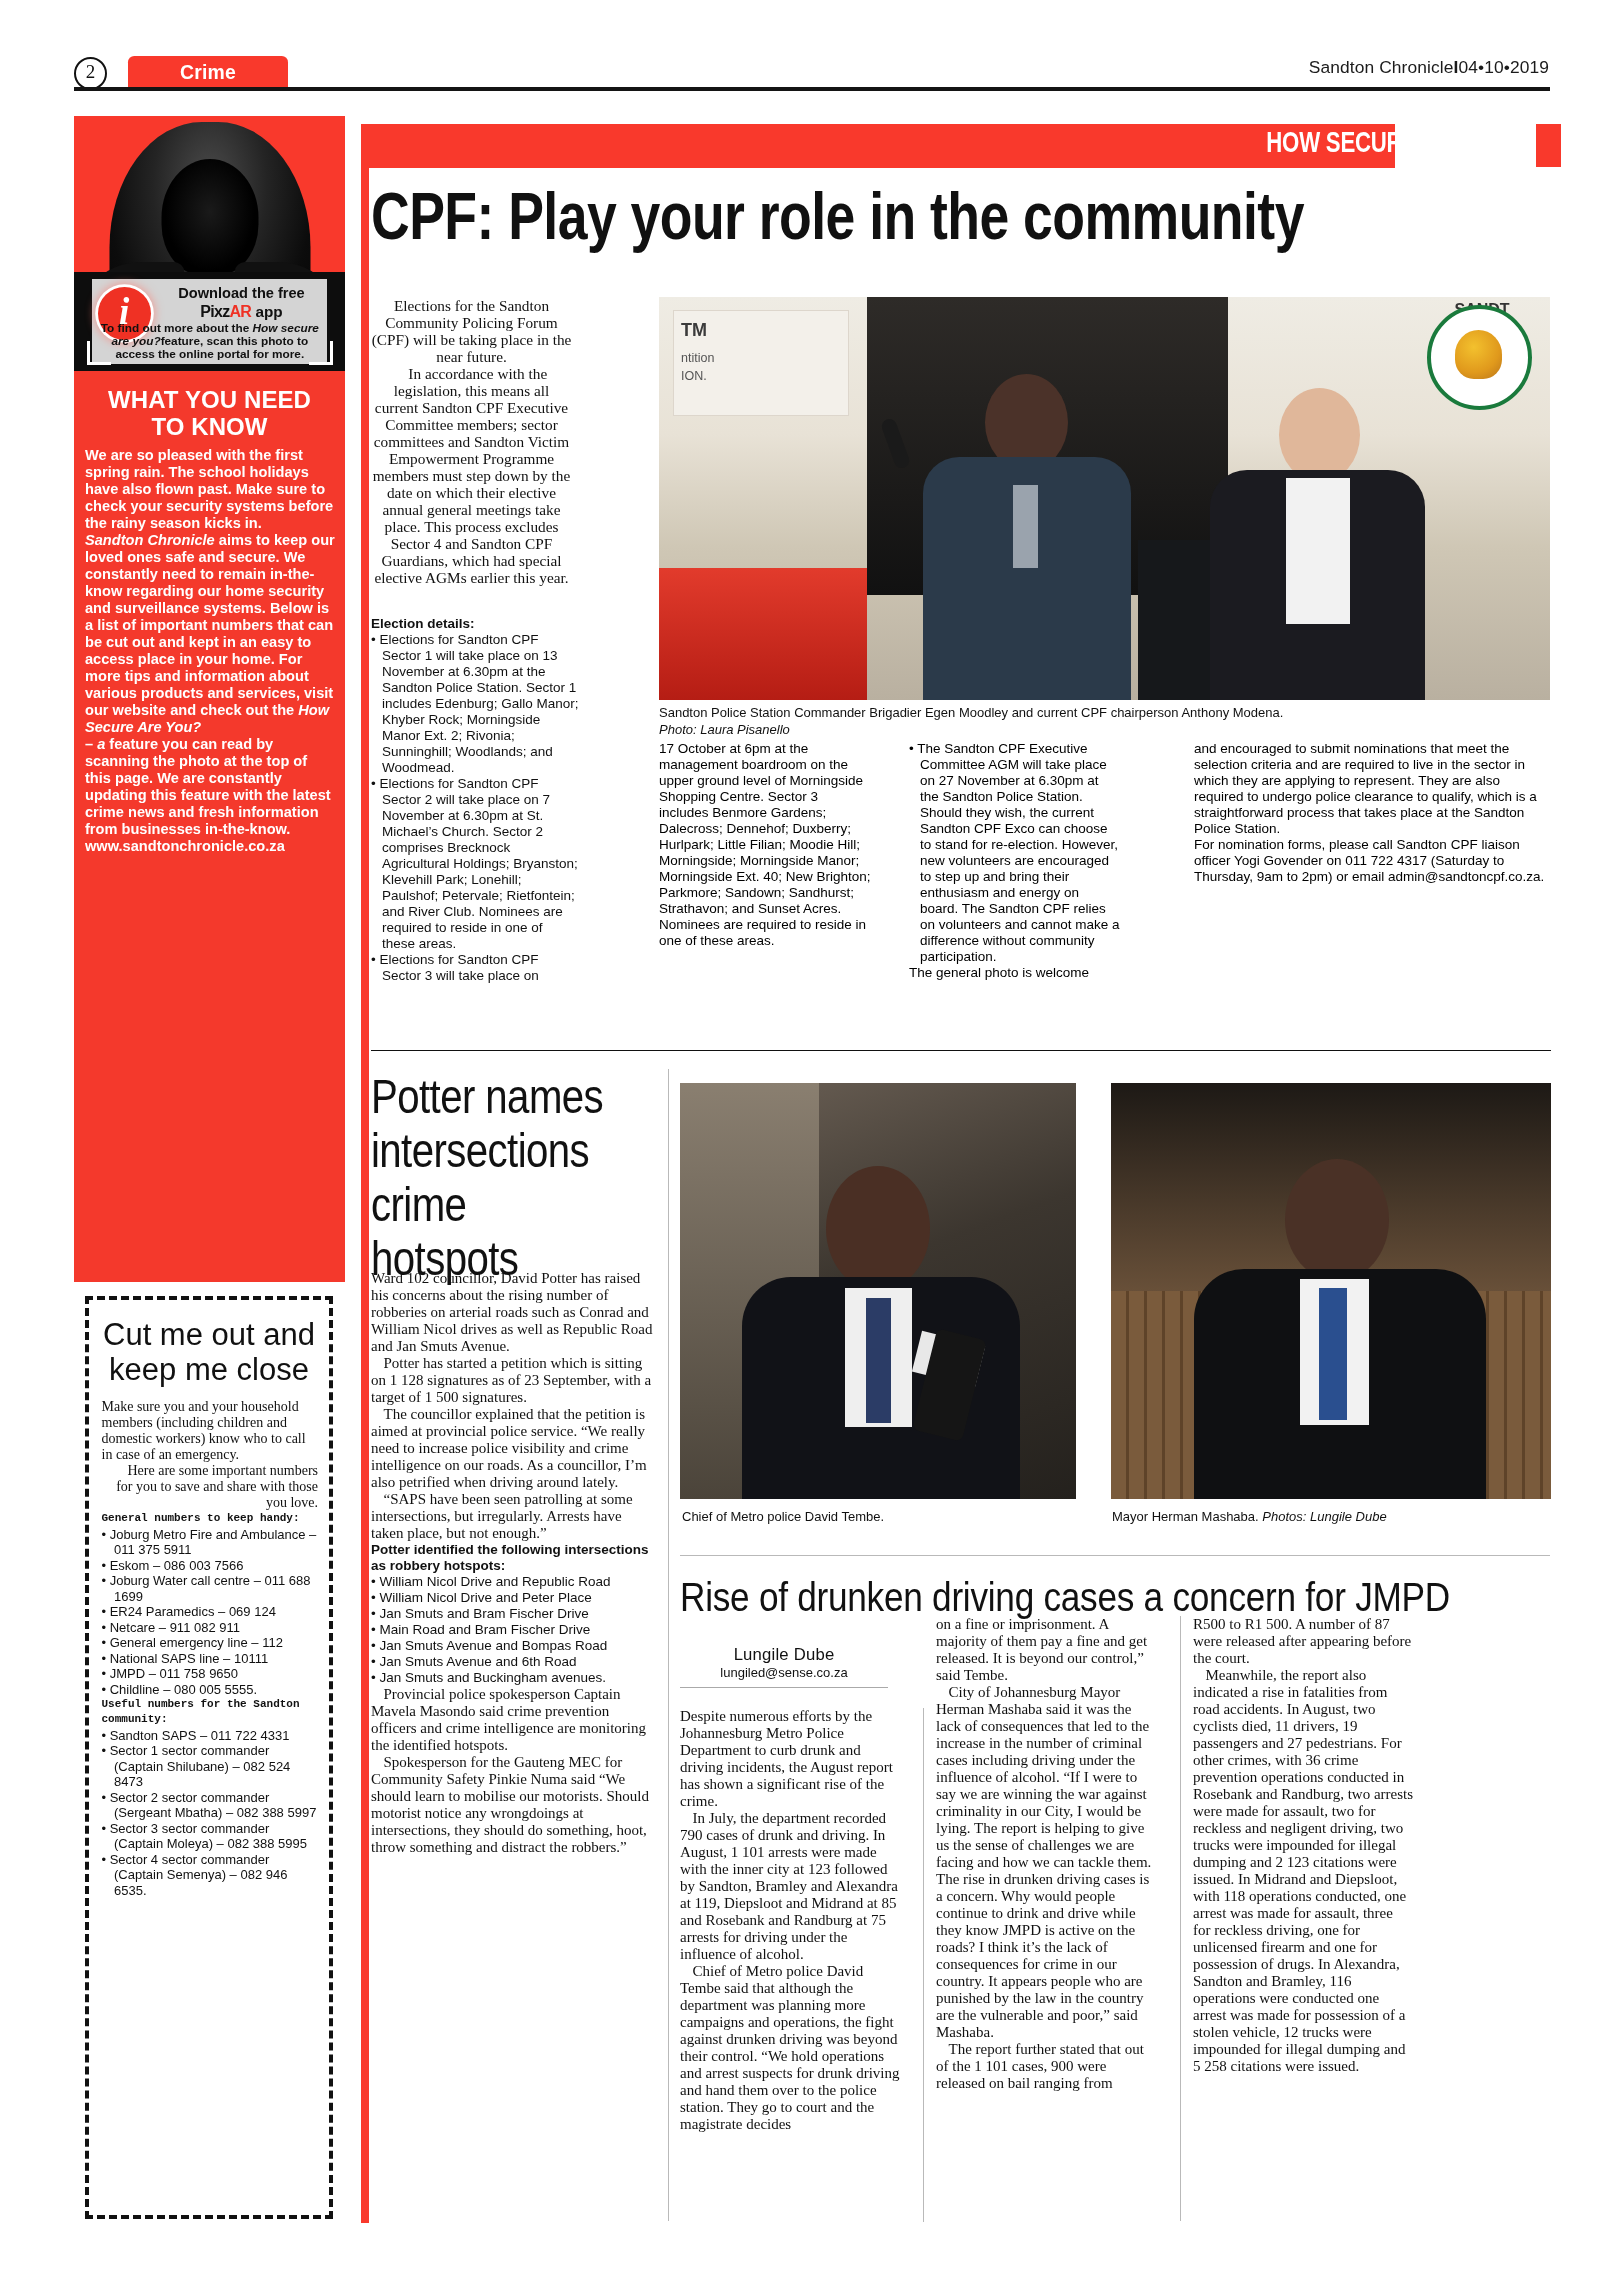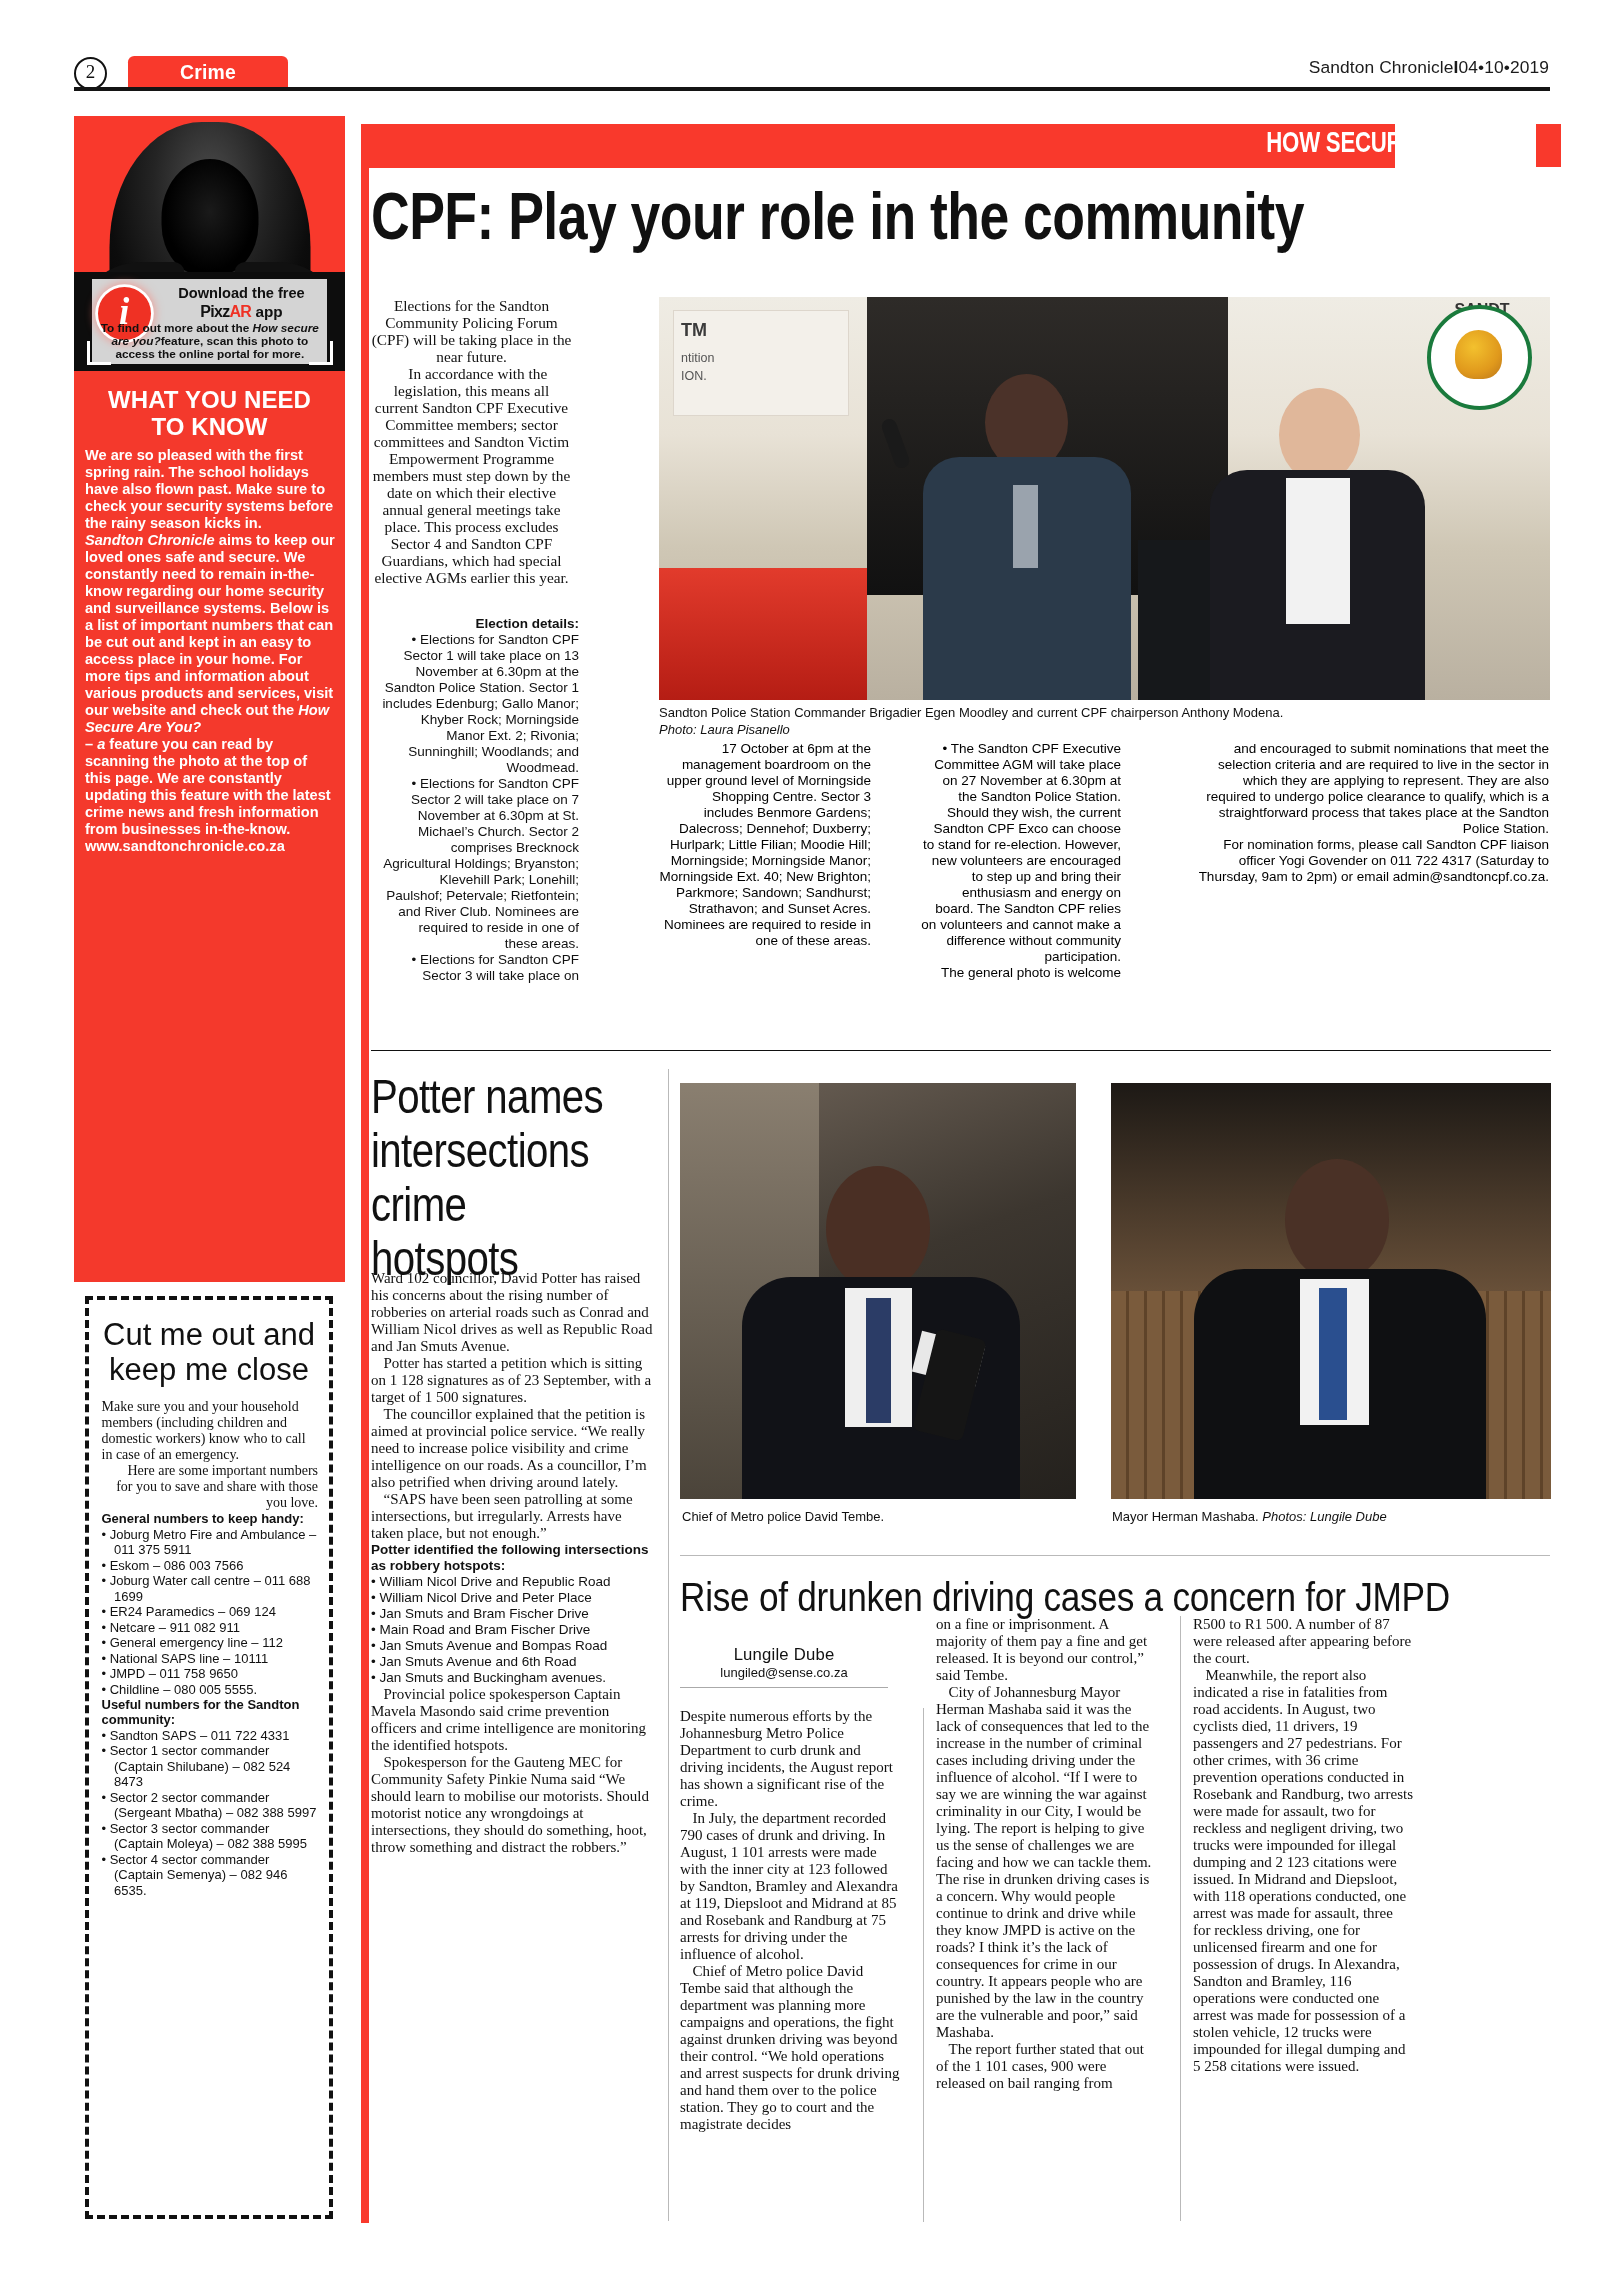--- a/index.html
+++ b/index.html
@@ -45,41 +45,41 @@
   .wyn-b{padding:4.2px 9.7px 0 11px;font-size:14.6px;line-height:17px;font-weight:bold;}
   .wyn-b i{font-style:italic;}
 
   .cut{position:absolute;left:11px;top:1180px;width:248px;height:923px;background:#fff;
        border:4.9px dashed #111;box-sizing:border-box;}
   .cut-h{padding:16.7px 14px 5.6px;text-align:center;font-size:31px;line-height:35px;color:#111;font-weight:400;
          font-family:"Liberation Sans",sans-serif;}
   .cut-b{padding:7px 11px 0 12.5px;font-size:14px;line-height:16px;font-family:"Liberation Serif",serif;color:#111;}
   .cut-b p{margin:0;}
   .cut-b .ind{text-indent:14px;text-align:right;}
-  .sansbold{font-family:Liberation Sans, sans-serif;font-weight:bold;font-size:13px;line-height:15.3px;}
+  .sansbold{font-family:Liberation Mono, monospace;font-weight:bold;font-size:11px;line-height:15.3px;}
   .numlist{font-family:"Liberation Sans",sans-serif;font-size:13px;line-height:15.5px;margin:0;padding:0;list-style:none;}
   .numlist li{padding-left:12.5px;text-indent:-12.5px;}
 
   
   .featbar{position:absolute;left:361px;top:124px;width:1034px;height:44px;background:#f9392c;}
   .featbar-tab{position:absolute;left:1536px;top:124px;width:25px;height:43px;background:#f9392c;}
   .featbar-txt{position:absolute;right:89px;top:125px;font-size:30px;font-weight:bold;color:#fff;letter-spacing:-0.3px;
                transform:scaleX(.74);transform-origin:right center;white-space:nowrap;}
   .leftspine{position:absolute;left:361px;top:124px;width:8.3px;height:2099px;background:#f9392c;}
 
   .h1{position:absolute;left:371px;top:182px;width:1180px;font-size:67px;line-height:67px;font-weight:bold;color:#111;
       letter-spacing:-0.7px;transform:scaleX(.80);transform-origin:left top;white-space:nowrap;}
 
   
   .colA{position:absolute;left:371px;top:297px;width:201px;font-size:14.2px;line-height:16.7px;color:#111;}
   .serifcol{font-family:"Liberation Serif",serif;font-size:15.3px;line-height:17px;text-align:center;}
   .serifcol p{margin:0;}
   .serifcol p.ind{text-indent:12.5px;}
   .sanscol{font-family:"Liberation Sans",sans-serif;font-size:13.5px;line-height:16px;}
-  .sanscol p{margin:0;text-align:right;}
+  .sanscol p{margin:0;}
   .bul{padding-left:11px;text-indent:-11px;}
 
   .mainphoto{position:absolute;left:659px;top:297px;width:891px;height:403px;overflow:hidden;background:#cfc9c0;}
   .mp-wall{position:absolute;left:0;top:0;width:100%;height:100%;
            background:linear-gradient(180deg,#efece4 0%,#e8e2d6 34%,#cfc7b5 62%,#b9b0a0 100%);}
   .mp-dark{position:absolute;left:208px;top:0;width:361px;height:298px;background:linear-gradient(180deg,#2e2b28,#111);}
   .mp-sign{position:absolute;left:14px;top:12.5px;width:174px;height:104px;background:#f3f0ea;border:1.4px solid #ddd6cc;}
   .mp-sign span{display:block;margin:9.7px 7px;font-size:18px;font-weight:bold;color:#3b3b3b;font-family:"Liberation Sans",sans-serif;}
   .mp-sign small{display:block;margin:4.2px 7px;font-size:12.5px;color:#555;}
   .mp-logo{position:absolute;right:18px;top:8.3px;width:97px;height:97px;border-radius:50%;background:#fff;border:4.2px solid #1a7a3c;}

